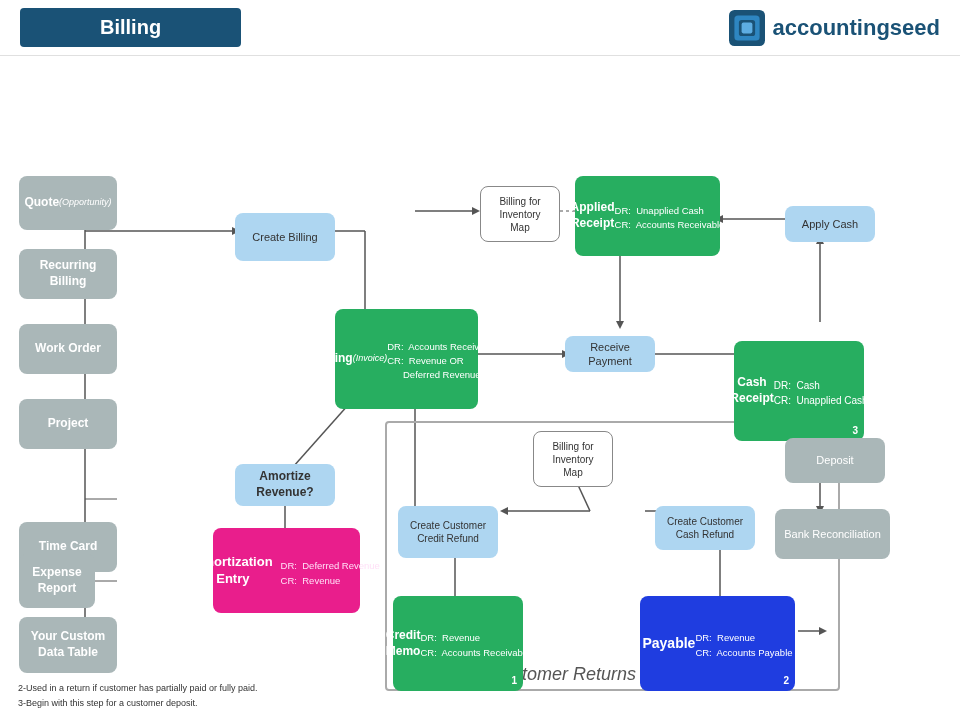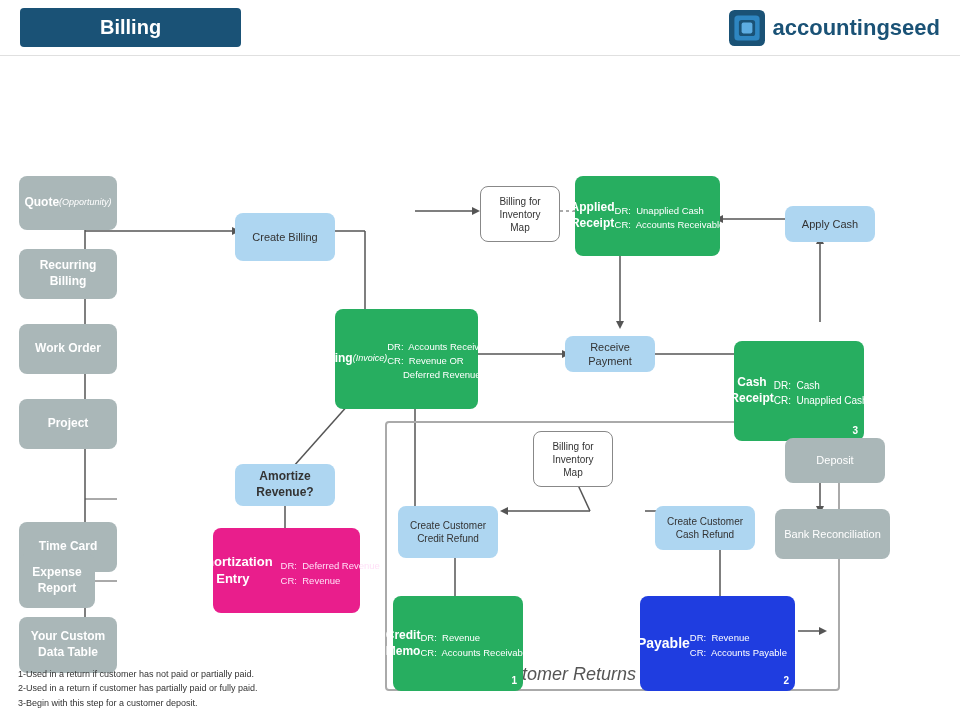--- a/index.html
+++ b/index.html
@@ -342,27 +342,26 @@
     <span style="font-size:10px;">Create Customer Cash Refund</span>
   </div>
 
   <div class="node node-green" style="left:393px;top:540px;width:130px;height:95px;position:absolute;">
     <span class="node-title">Credit Memo</span>
     <div class="node-body" style="color:#fff;font-size:9.5px;white-space:pre;">DR:  Revenue
 CR:  Accounts Receivable</div>
     <span class="node-number">1</span>
   </div>
 
-  <div class="node node-blue-bright" style="left:640px;top:540px;width:155px;height:95px;position:absolute;justify-content:flex-end;">
+  <div class="node node-blue-bright" style="left:640px;top:540px;width:155px;height:95px;position:absolute;">
     <span class="node-title" style="font-size:14px;">Payable</span>
     <div class="node-body" style="color:#fff;font-size:9.5px;white-space:pre;">DR:  Revenue
 CR:  Accounts Payable</div>
     <span class="node-number">2</span>
   </div>
 
 
   <div class="footnotes">
-    <div>1-Used in a return if customer has not paid or partially paid.</div>
     <div>2-Used in a return if customer has partially paid or fully paid.</div>
     <div>3-Begin with this step for a customer deposit.</div>
   </div>
 
 </div>
 
 </body></html>

